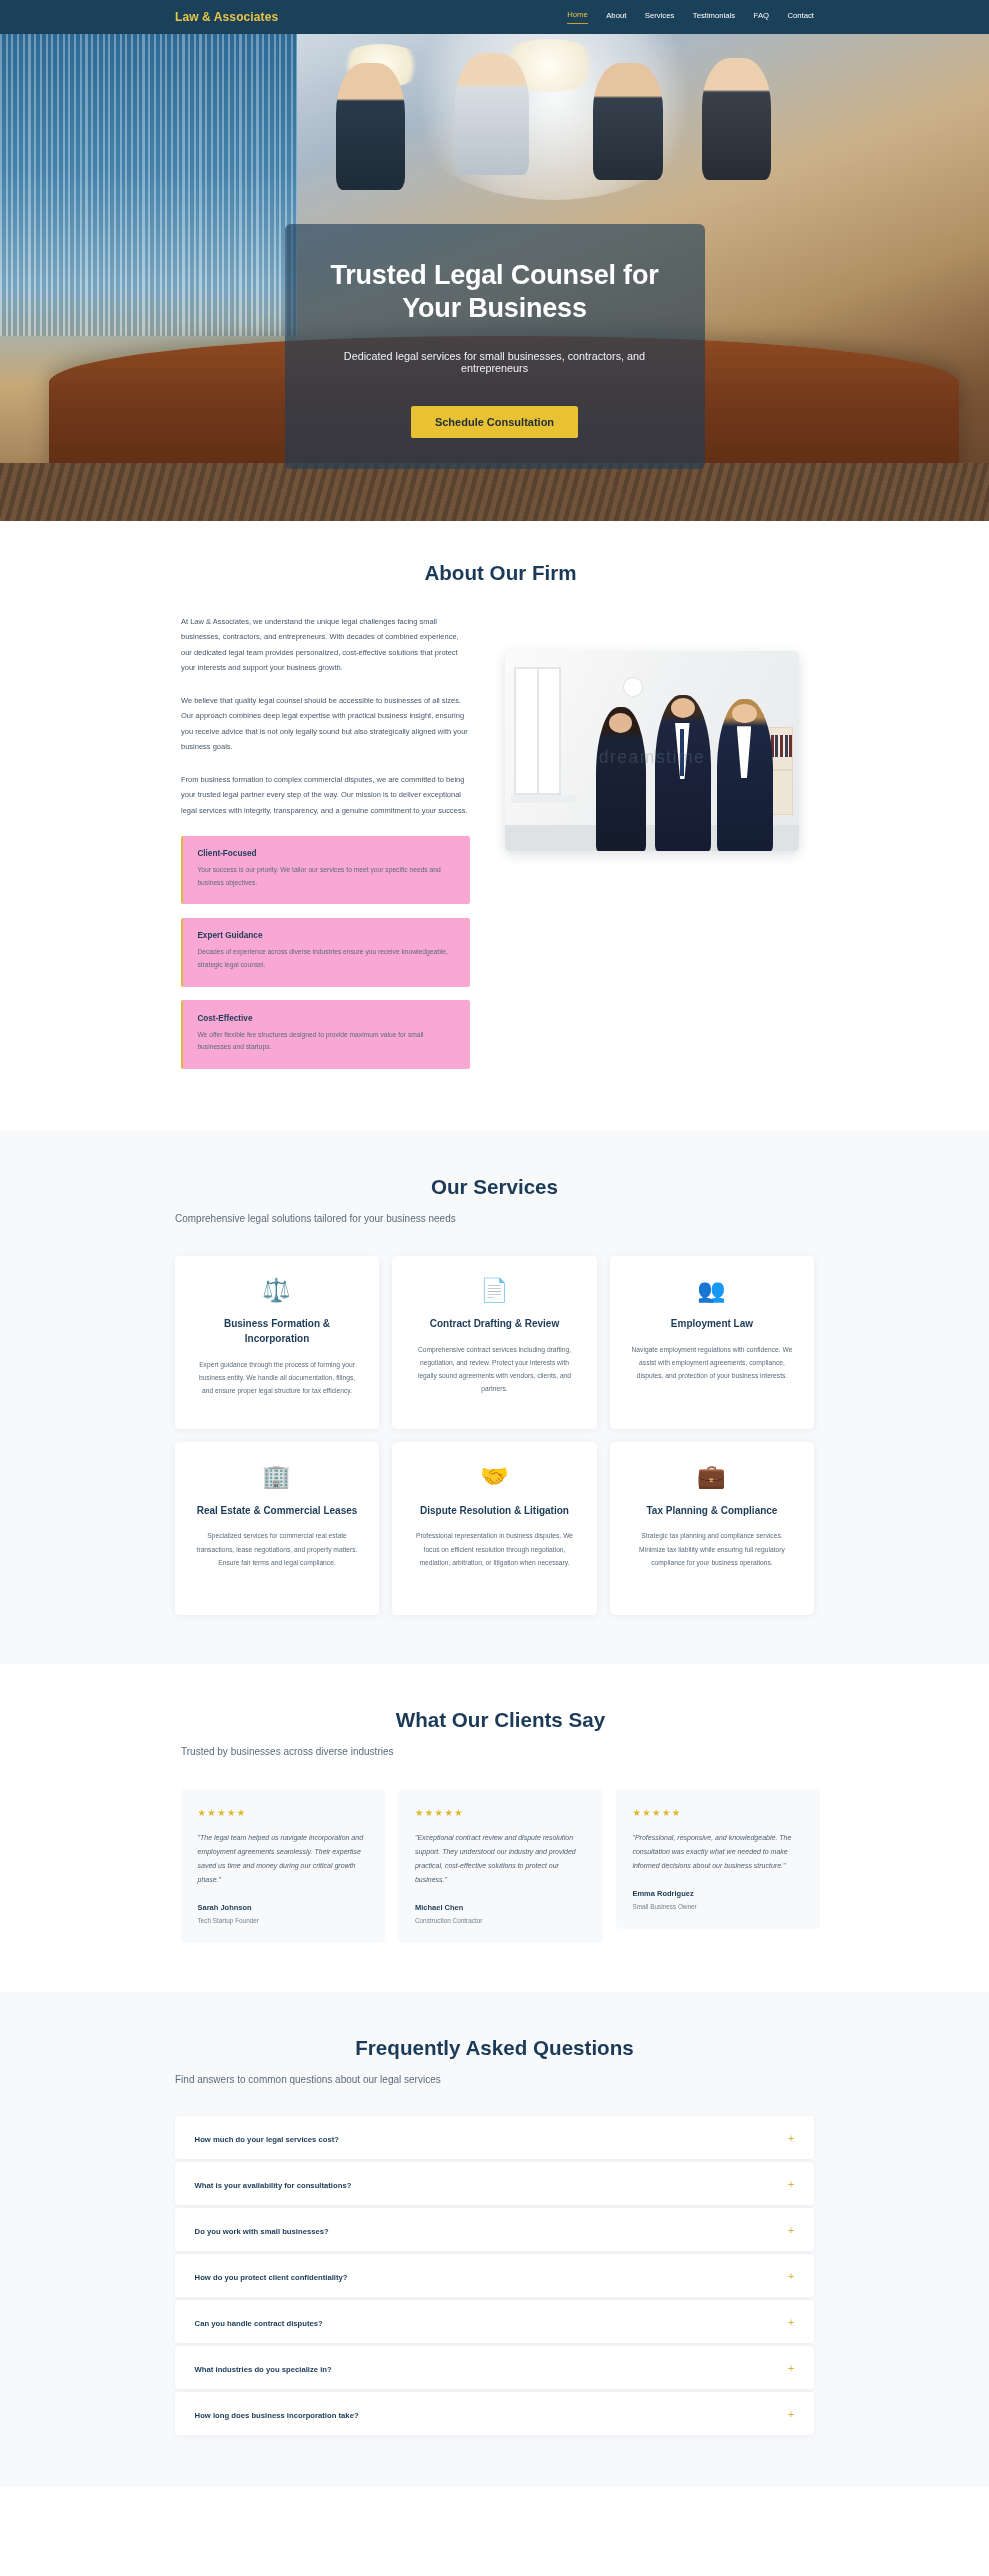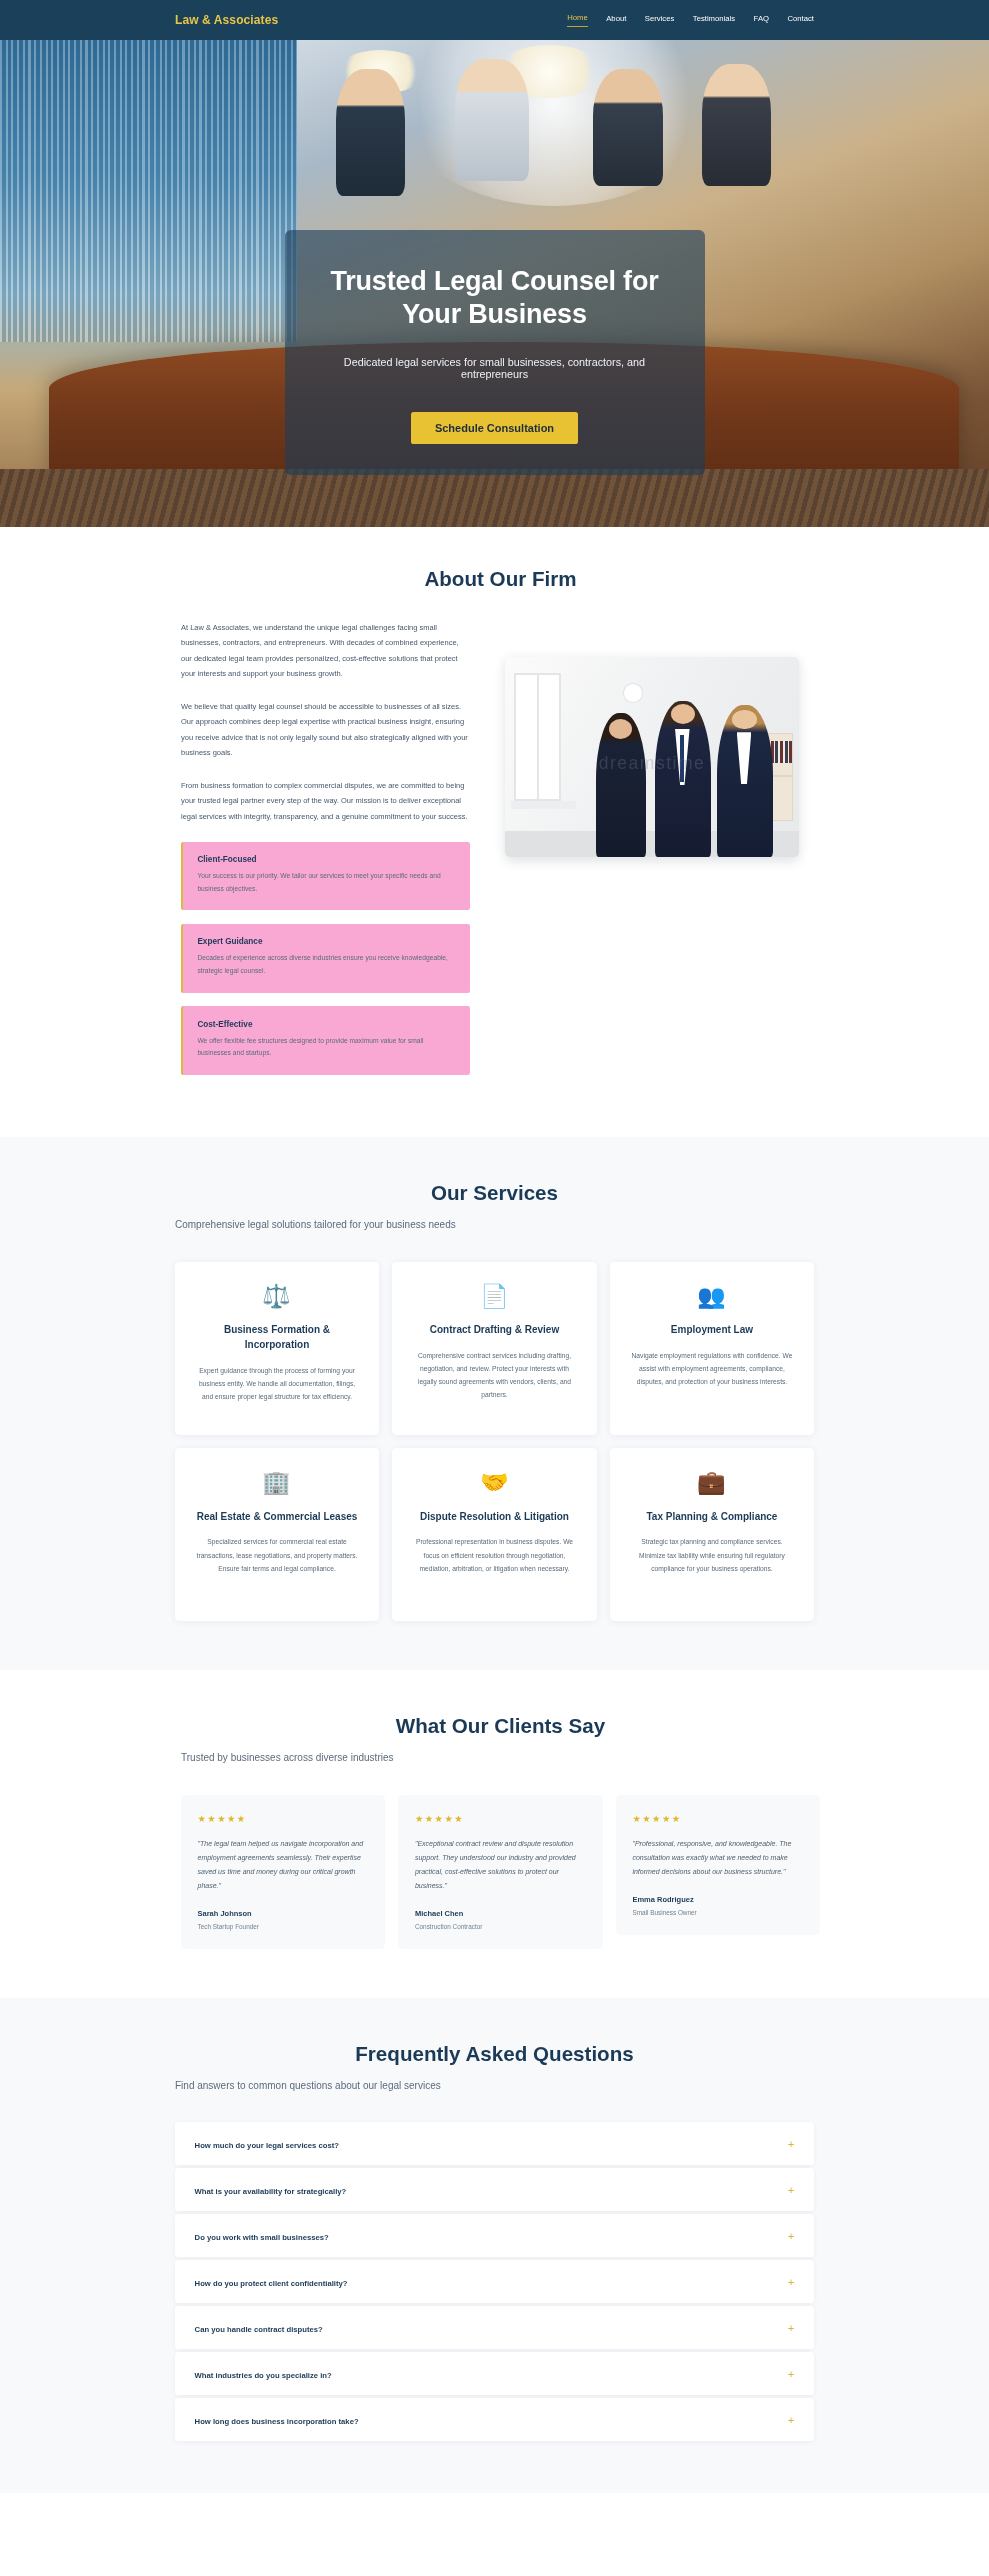--- a/index.html
+++ b/index.html
@@ -8,21 +8,21 @@
     font-family:"Liberation Sans", sans-serif;
     background:#ffffff;
     color:#2c3e50;
     -webkit-font-smoothing:antialiased;
   }
   .wrap{width:989px;margin:0 auto;}
   .container{width:639px;margin:0 auto;}
 
   
   .site-header{
-    height:40px;background:#1b4059;display:flex;align-items:center;
+    height:34px;background:#1b4059;display:flex;align-items:center;
     position:relative;z-index:20;
   }
   .header-inner{width:639px;margin:0 auto;display:flex;align-items:center;justify-content:space-between;}
   .brand{color:#e8c547;font-size:12px;font-weight:bold;letter-spacing:0.1px;}
   .nav{display:flex;align-items:center;gap:18.5px;}
   .nav a{
     color:#ffffff;font-size:7.7px;text-decoration:none;padding-bottom:3.6px;display:inline-block;
   }
   .nav a.active{color:#e8c547;border-bottom:1.5px solid #c9a227;}
 
@@ -331,21 +331,21 @@
     <div class="container">
       <h2 class="section-title">Frequently Asked Questions</h2>
       <p class="section-sub">Find answers to common questions about our legal services</p>
       <div class="faq-list">
 
         <div class="faq-item">
           <span class="faq-q">How much do your legal services cost?</span>
           <span class="faq-plus">+</span>
         </div>
         <div class="faq-item">
-          <span class="faq-q">What is your availability for strategically?</span>
+          <span class="faq-q">What is your availability for consultations?</span>
           <span class="faq-plus">+</span>
         </div>
         <div class="faq-item">
           <span class="faq-q">Do you work with small businesses?</span>
           <span class="faq-plus">+</span>
         </div>
         <div class="faq-item">
           <span class="faq-q">How do you protect client confidentiality?</span>
           <span class="faq-plus">+</span>
         </div>

